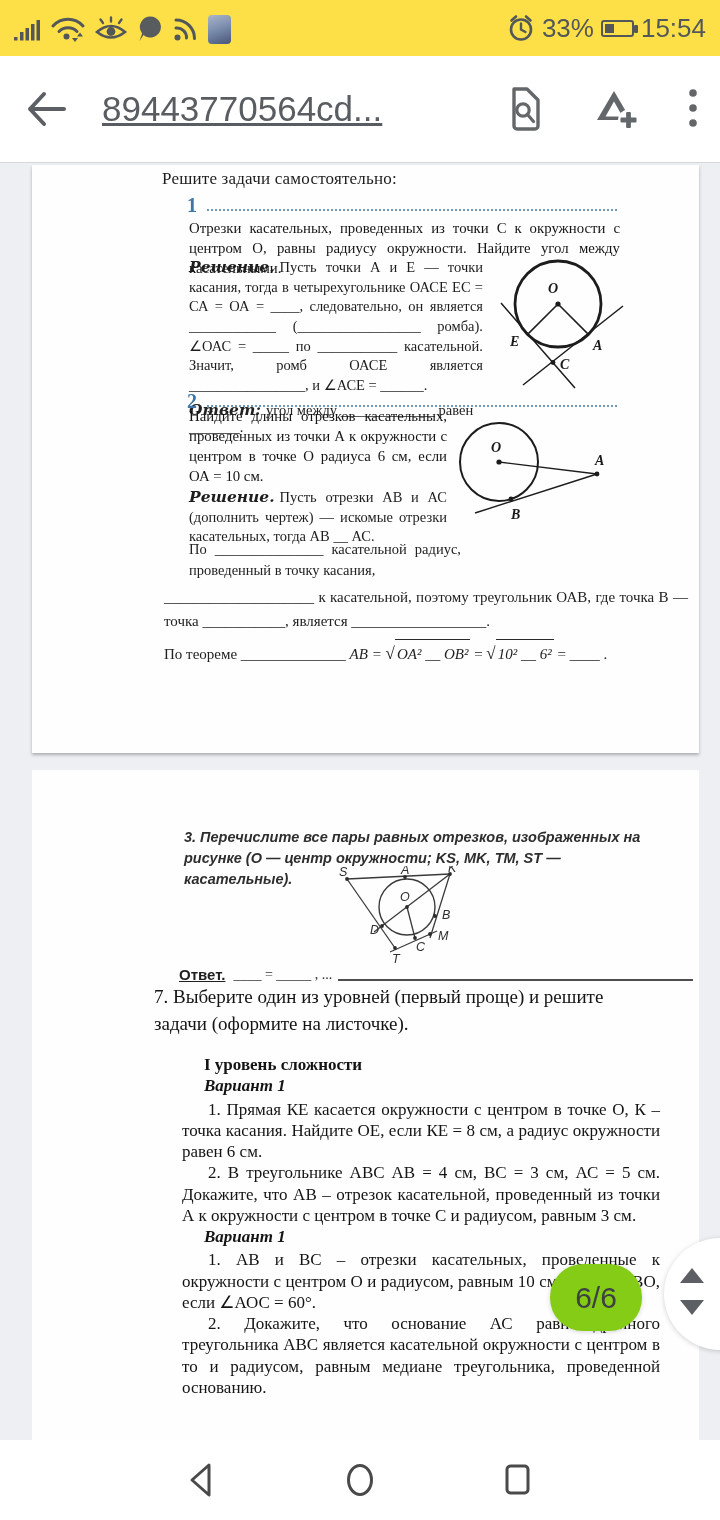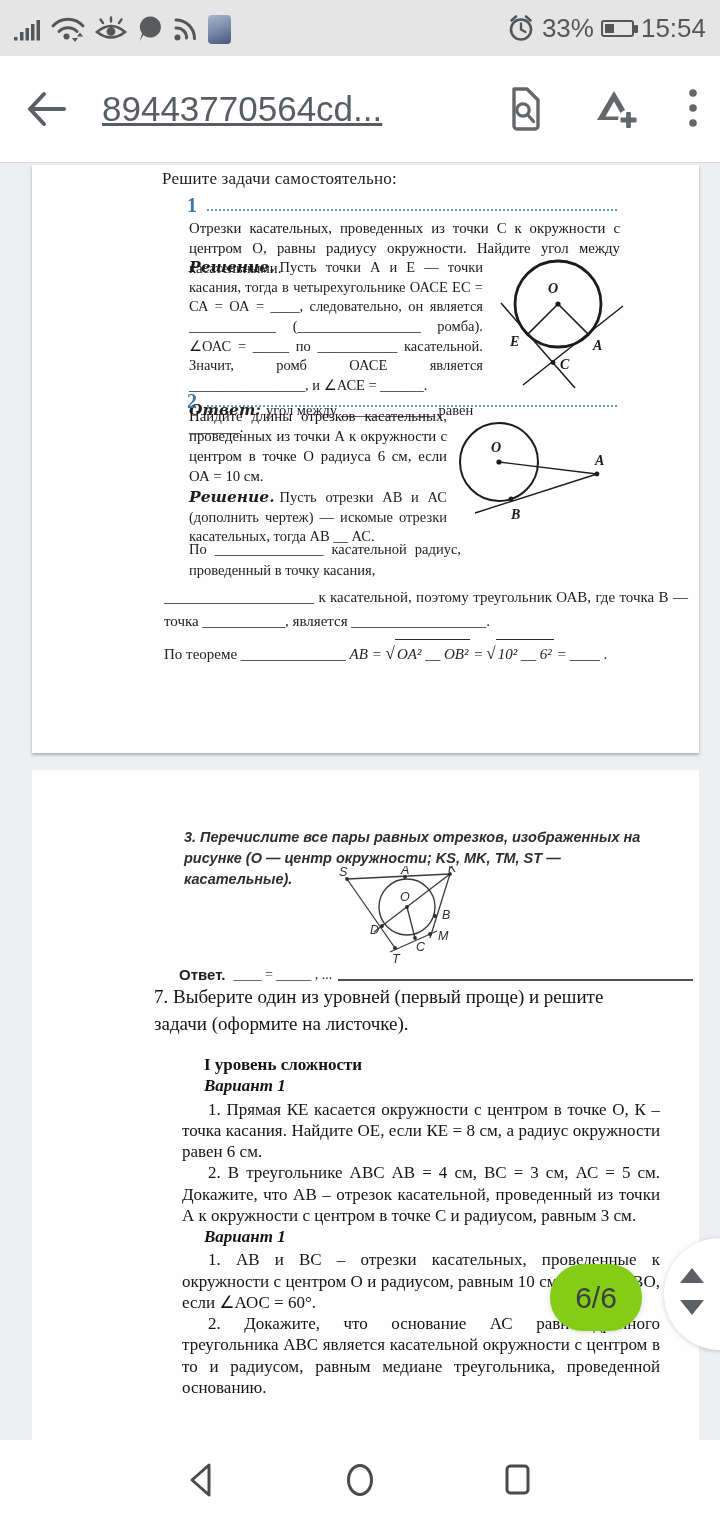--- a/index.html
+++ b/index.html
@@ -1,20 +1,20 @@
 <!DOCTYPE html>
 <html><head>
 <meta charset="utf-8">
 <style>
   * { margin:0; padding:0; box-sizing:border-box; }
   html,body { width:720px; height:1520px; }
   body { font-family:"Liberation Serif", serif; background:#fff; position:relative; overflow:hidden; }
 
   
-  .status-bar { position:absolute; top:0; left:0; width:720px; height:56px; background:#e5e5e5;
+  .status-bar { position:absolute; top:0; left:0; width:720px; height:56px; background:#fde047;
     display:flex; align-items:center; justify-content:space-between; padding:0 14px; }
   .sb-left { display:flex; align-items:center; gap:9px; padding-top:2px; }
   .sb-right { display:flex; align-items:center; gap:7px; }
   .sb-text { font-family:"Liberation Sans", sans-serif; font-size:26px; color:#54575a; }
   .avatar { width:23px; height:29px; border-radius:4px;
     background:linear-gradient(160deg,#aab6c9 0%,#7d8fae 45%,#46557a 100%); }
   .bat { width:33px; height:17px; border:2.5px solid #54575a; border-radius:3px; position:relative; }
   .bat-fill { position:absolute; left:2px; top:2px; bottom:2px; width:9px; background:#54575a; }
   .bat-nub { position:absolute; right:-6px; top:3.5px; width:3.5px; height:8px; background:#54575a; border-radius:1px; }
 
@@ -59,21 +59,21 @@
   .sq { font-style:normal; font-size:17px; }
   .rad { border-top:1.5px solid #2b2b2b; padding:6px 2px; font-style:italic; }
   .t2-ans { margin-top:9px; }
 
   
   .t3-text { position:absolute; left:152px; top:57px; width:482px; font-family:"Liberation Sans", sans-serif;
     font-style:italic; font-weight:bold; font-size:14.5px; line-height:1.45; color:#2e2e2e; }
   .fig3 { position:absolute; left:290px; top:96px; }
   .t3-ans { position:absolute; left:147px; top:196px; width:514px; display:flex; align-items:flex-end; font-size:14px; }
   .t3-ans-label { font-family:"Liberation Sans", sans-serif; font-weight:bold; font-size:15px;
-    color:#1f1f1f; margin-right:8px; }
+    text-decoration:underline; color:#1f1f1f; margin-right:8px; }
   .t3-ans-blanks { color:#333; margin-right:6px; white-space:nowrap; }
   .t3-ans-line { flex:1; border-bottom:2px solid #4e4e4e; height:2px; margin-bottom:2px; }
   .t7-intro { position:absolute; left:122px; top:214px; width:486px; font-size:19px; line-height:1.42; color:#141414; }
   .t7-body { position:absolute; left:150px; top:276px; width:478px; font-size:17px; line-height:1.25; color:#141414; }
   .lvl-title { font-weight:bold; margin-left:22px; margin-top:8px; }
   .variant { font-weight:bold; font-style:italic; margin-left:22px; margin-bottom:2px; }
   .item { text-indent:26px; text-align:justify; }
 
   
   .page-pill { position:absolute; left:518px; top:494px; width:92px; height:67px; background:#84cc16;

